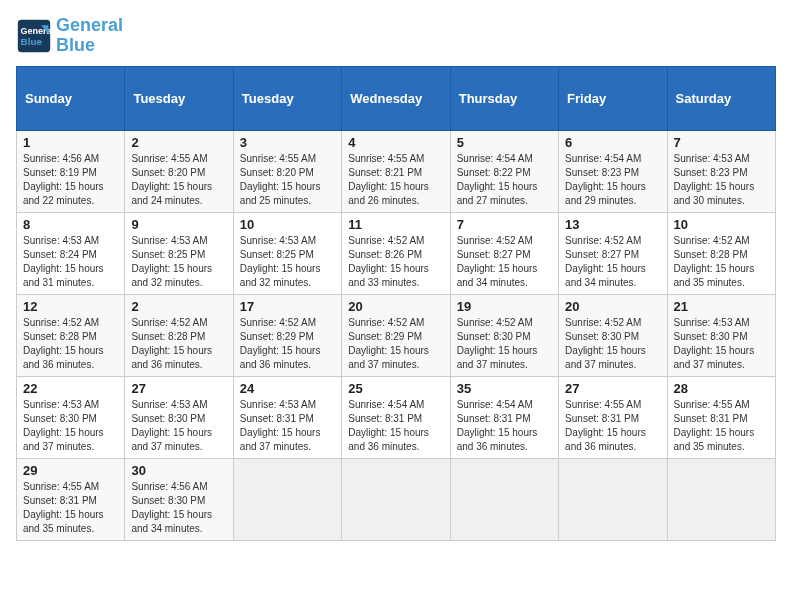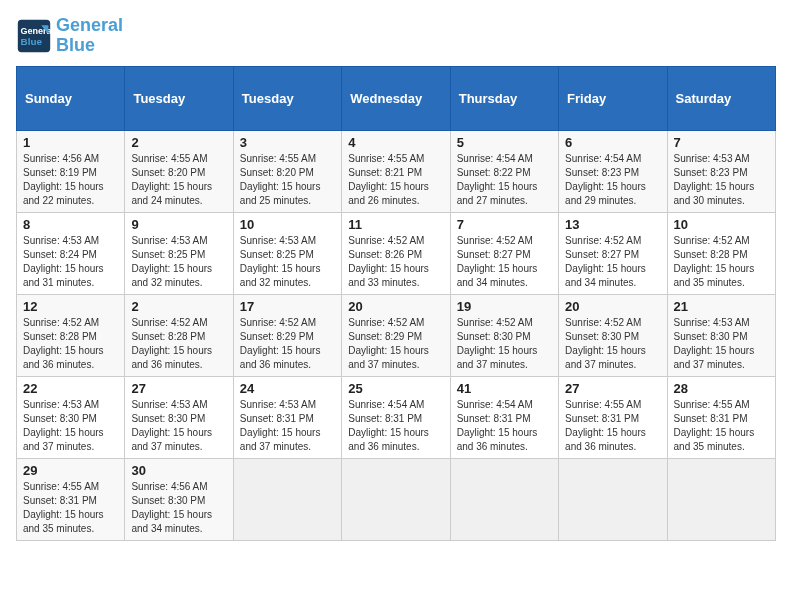--- a/index.html
+++ b/index.html
@@ -327,21 +327,21 @@
       </td>
         <td>
         <span class="day-num">25</span>
         <div class="day-info">
           Sunrise: 4:54 AM<br>
           Sunset: 8:31 PM<br>
           Daylight: 15 hours and 36 minutes.
         </div>
       </td>
         <td>
-        <span class="day-num">41</span>
+        <span class="day-num">35</span>
         <div class="day-info">
           Sunrise: 4:54 AM<br>
           Sunset: 8:31 PM<br>
           Daylight: 15 hours and 36 minutes.
         </div>
       </td>
         <td>
         <span class="day-num">27</span>
         <div class="day-info">
           Sunrise: 4:55 AM<br>

